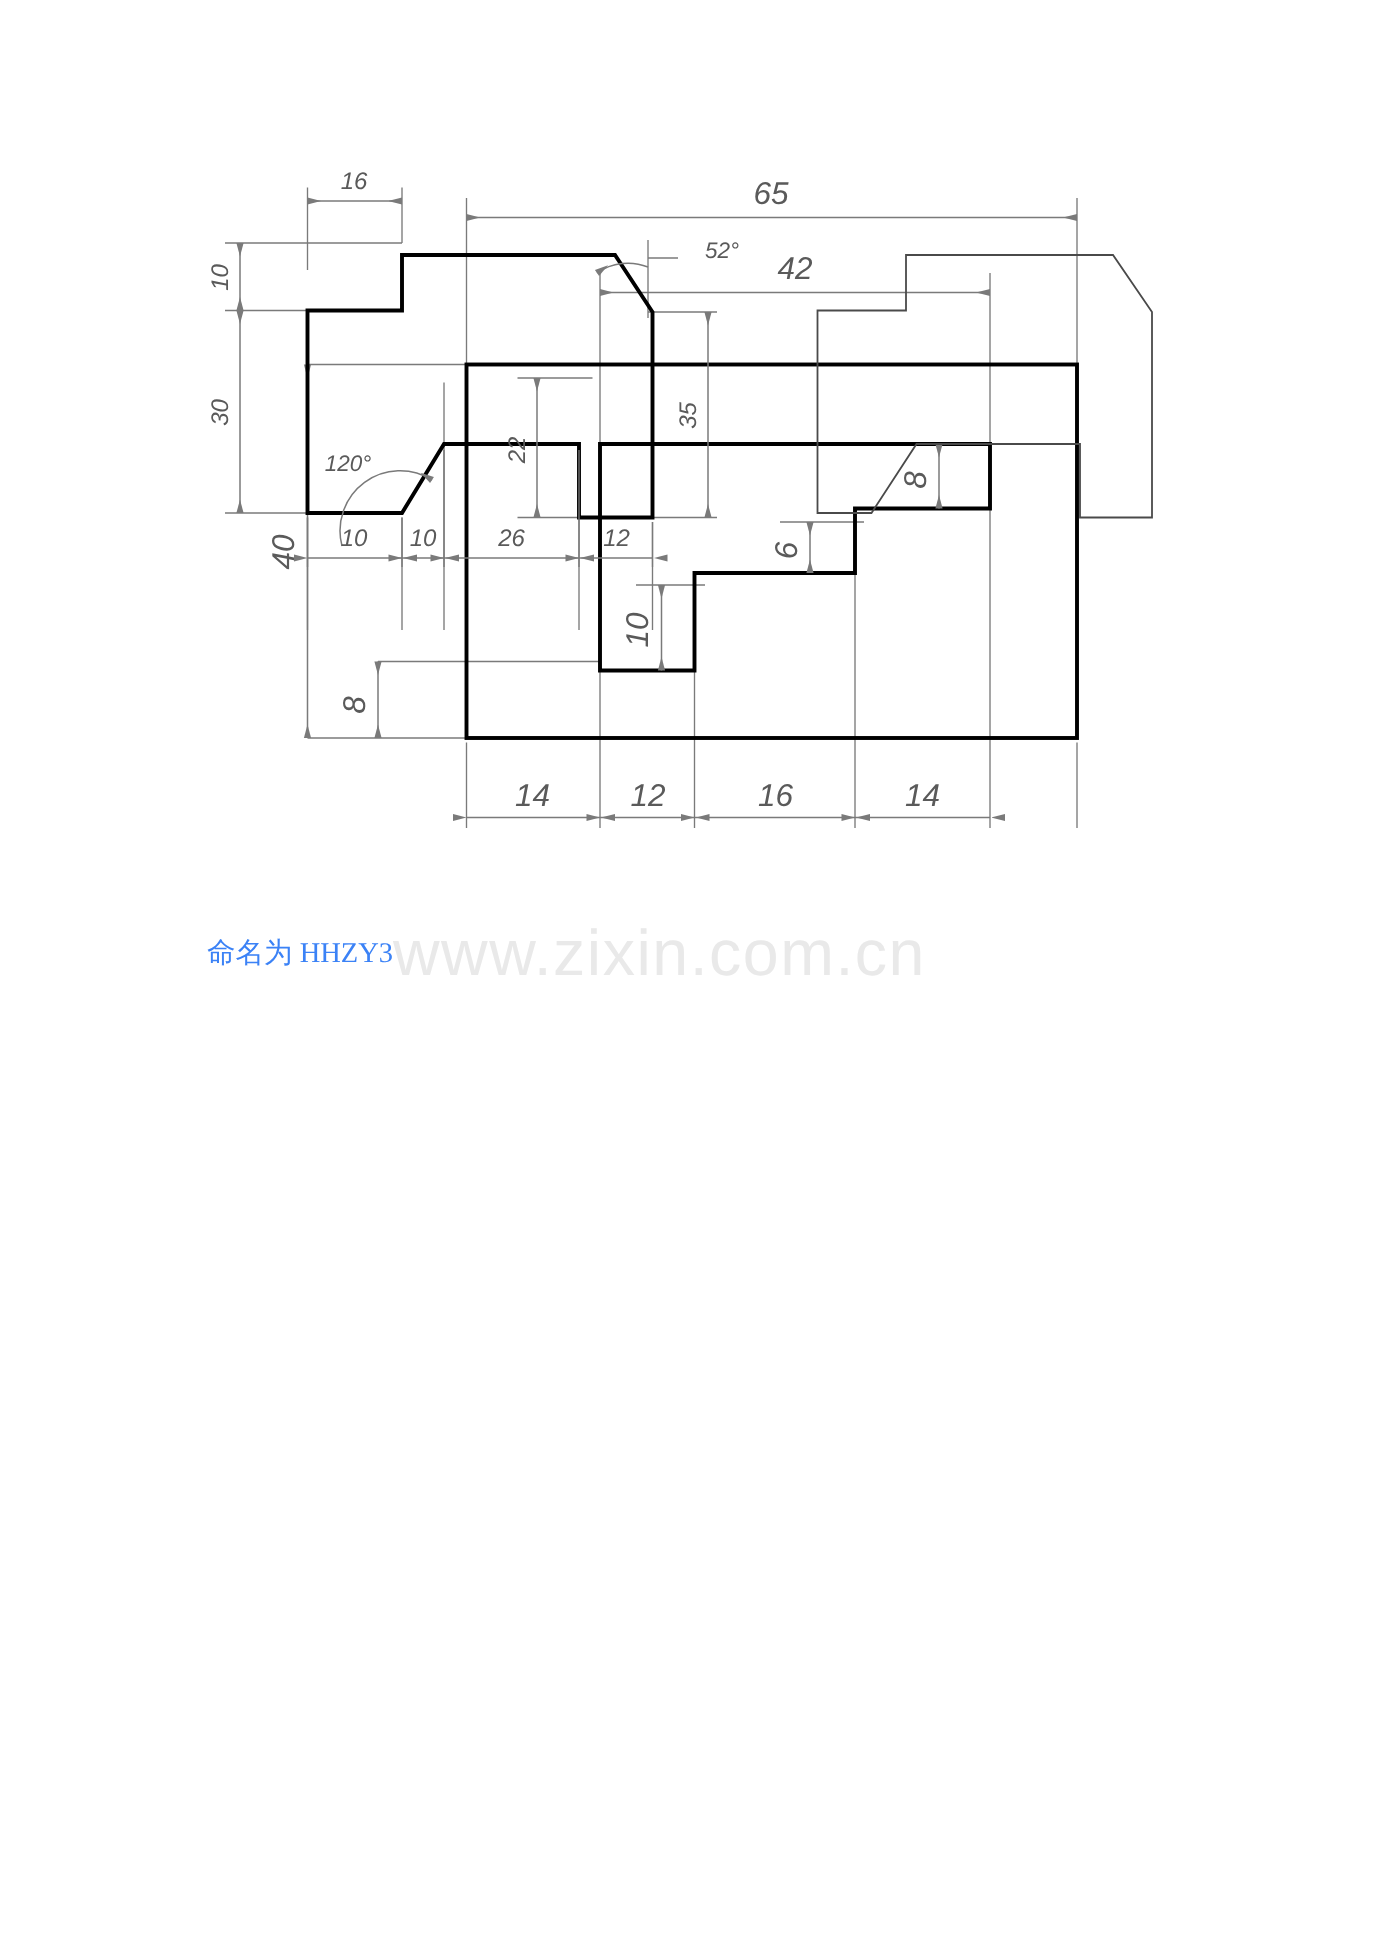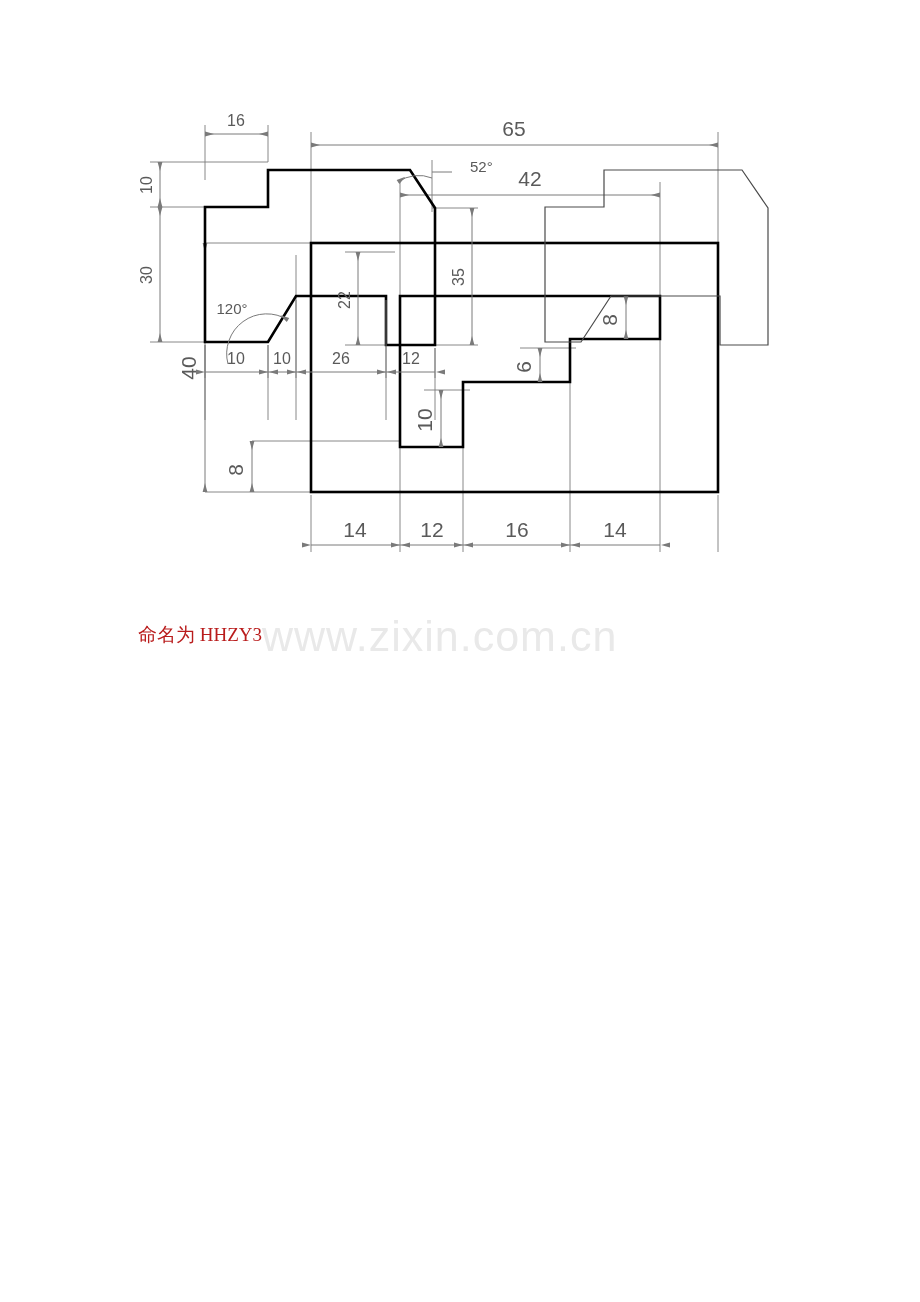--- a/index.html
+++ b/index.html
@@ -1,24 +1,24 @@
 <!DOCTYPE html>
 <html><head>
 <meta charset="utf-8">
 <style>
   html,body{margin:0;padding:0;background:#ffffff;}
   body{width:920px;height:1302px;position:relative;overflow:hidden;
        font-family:"Liberation Sans",sans-serif;color:#000;}
   .page{position:absolute;left:0;top:0;width:920px;height:1302px;}
   svg{display:block;}
-  .dwg{position:absolute;}
+  .dwg{position:absolute;font-style:italic;}
   #dwg1{left:0;top:0;}
   #dwg2{left:0;top:690;}
   .caption{position:absolute;left:138px;top:622px;font-family:"Liberation Serif",serif;
-           font-size:19px;color:#b91c1c;white-space:nowrap;letter-spacing:0px;}
+           font-size:19px;color:#3b82f6;white-space:nowrap;letter-spacing:0px;}
   .watermark{position:absolute;left:262px;top:612px;font-family:"Liberation Sans",sans-serif;
              font-size:43px;color:#e9e9e9;white-space:nowrap;letter-spacing:1px;
              user-select:none;pointer-events:none;}
   text{font-family:"Liberation Sans",sans-serif;fill:#5a5a5a;}
 </style>
 </head>
 <body>
 
 <div class="page">
 

